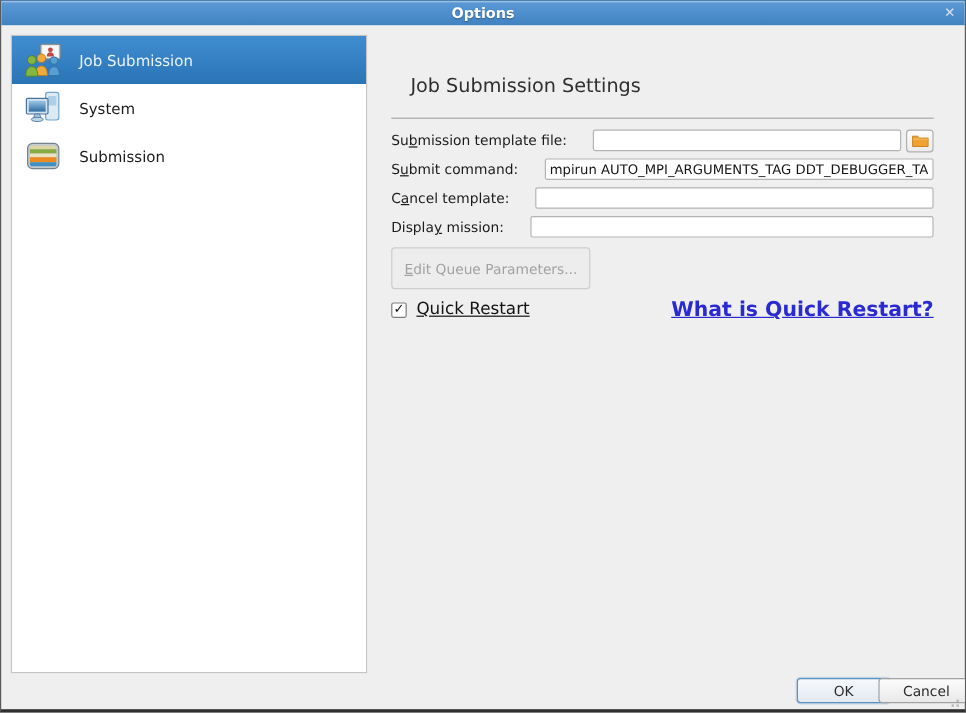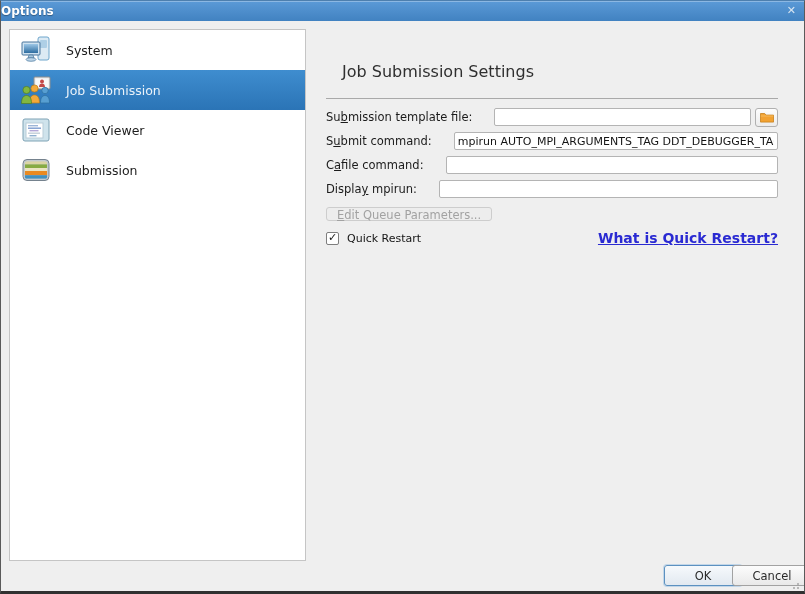--- a/index.html
+++ b/index.html
@@ -12,21 +12,21 @@
     border-top:1px solid #4d7fae; border-bottom:3px solid #303030;
     overflow:hidden;
   }
 
   
   .titlebar {
     height:20px; background:linear-gradient(#5b9ad7,#4182c1);
     box-shadow:inset 0 1px 0 rgba(255,255,255,.3); position:relative;
   }
   .title {
-    position:absolute; left:0; right:0; top:0; line-height:20px; 
+    position:absolute; left:0; right:0; top:0; line-height:20px; text-align:center;
     font-size:12px; font-weight:700; color:#ffffff; text-shadow:0 1px 1px rgba(0,0,0,.35);
   }
   .close {
     position:absolute; right:8px; top:0; line-height:20px;
     font-size:11px; font-weight:700; color:#d9e6f2; cursor:pointer;
   }
 
   
   .sidebar {
     position:absolute; left:8px; top:28px; width:297px; height:532px;
@@ -52,34 +52,34 @@
     font-size:11px; color:#141414; background:#ffffff; outline:none;
   }
   .browse {
     width:23px; height:19px; margin-left:4px; padding:0; flex:none;
     border:1px solid #b0b0b0; border-radius:3px;
     background:linear-gradient(#fdfdfd,#ececec);
     display:flex; align-items:center; justify-content:center; cursor:pointer;
   }
 
   .editq {
-    margin:2px 0 7px 0; height:14px; padding:0 10px; font-size:11.5px;
+    margin:2px 0 7px 0; height:35px; padding:0 10px; font-size:11.5px;
     font-family:"DejaVu Sans","Liberation Sans",sans-serif;
     color:#a2a2a2; background:#ededed; border:1px solid #cdcdcd; border-radius:3px;
   }
   .editq u { text-decoration:underline; }
 
   .qr-row { display:flex; align-items:center; height:16px; margin-top:2px; }
   .checkbox {
     width:13px; height:13px; border:1px solid #7e7e7e; border-radius:2px; background:#ffffff;
     display:flex; align-items:center; justify-content:center; cursor:pointer; flex:none;
   }
   .check { font-size:11px; font-weight:700; color:#141414; line-height:1; margin-top:-1px; }
-  .qr-label { margin-left:8px; font-size:11px; color:#141414; }
-  .qlink { margin-left:auto; font-size:14px; font-weight:700; color:#2a2ad2; text-decoration:underline; cursor:pointer; }
+  .qr-label { margin-left:8px; font-size:14px; color:#141414;text-decoration:underline; }
+  .qlink { margin-left:auto; font-size:17px; font-weight:700; color:#2a2ad2; text-decoration:underline; cursor:pointer; }
 
   
   .btn {
     position:absolute; height:21px; padding:0; text-align:center;
     font-family:"DejaVu Sans","Liberation Sans",sans-serif; font-size:11.5px; color:#2b2b2b;
     border:1px solid #a2a2a2; border-radius:3px;
     background:linear-gradient(#fcfcfc,#e9e9e9); cursor:pointer;
   }
   .help-btn   { left:10px;  top:592px; width:63px; }
   .ok-btn     { left:663px; top:564px; width:78px; border-color:#5c91c0;
@@ -95,20 +95,38 @@
 <body>
 
 <div class="window">
 
   <div class="titlebar">
     <span class="title">Options</span>
     <span class="close">✕</span>
   </div>
 
   <div class="sidebar">
+
+    <div class="side-item selected">
+      <span class="icon">
+        <svg width="32" height="32" viewBox="0 0 32 32">
+          <rect x="14" y="3" width="16" height="12" rx="1" fill="#e9e9e9" stroke="#8f8f8f"></rect>
+          <rect x="15.5" y="4.5" width="13" height="9" fill="#f8f8f8"></rect>
+          <circle cx="22" cy="7.5" r="2" fill="#c24848"></circle>
+          <path d="M19 13 c0-2.5 1.3-3.5 3-3.5 s3 1 3 3.5 z" fill="#c24848"></path>
+          <circle cx="25" cy="16.5" r="3.2" fill="#579fd2" stroke="#2d6f9f" stroke-width="0.7"></circle>
+          <path d="M20.5 29 c0-5.5 2-7.5 4.5-7.5 s4.5 2 4.5 7.5 z" fill="#579fd2" stroke="#2d6f9f" stroke-width="0.7"></path>
+          <circle cx="14.5" cy="14.5" r="3.6" fill="#f2a93b" stroke="#b87b14" stroke-width="0.7"></circle>
+          <path d="M9.5 29 c0-6 2.2-8 5-8 s5 2 5 8 z" fill="#f2a93b" stroke="#b87b14" stroke-width="0.7"></path>
+          <circle cx="6.5" cy="16" r="3.6" fill="#82b741" stroke="#527d1e" stroke-width="0.7"></circle>
+          <path d="M1.5 29.5 c0-6 2.2-8 5-8 s5 2 5 8 z" fill="#82b741" stroke="#527d1e" stroke-width="0.7"></path>
+        </svg>
+      </span>
+      <span class="side-label">Job Submission</span>
+    </div>
 
     <div class="side-item">
       <span class="icon">
         <svg width="32" height="32" viewBox="0 0 32 32">
           <defs>
               <linearGradient id="g1" x1="0" y1="0" x2="0" y2="1">
             <stop offset="0" stop-color="#9cc6e6"></stop>
                 <stop offset="1" stop-color="#2e6da0"></stop>
           </linearGradient>
             </defs>
@@ -116,52 +134,20 @@
           <rect x="20" y="6" width="7" height="8" rx="1" fill="#aecfe6"></rect>
           <rect x="2" y="8" width="18" height="13" rx="1" fill="#cfe2f0" stroke="#49759c"></rect>
           <rect x="4" y="10" width="14" height="9" fill="url(#g1)"></rect>
           <path d="M9 21 h4 l1 3 h-6 z" fill="#a5c6dd" stroke="#49759c" stroke-width="0.7"></path>
           <ellipse cx="11" cy="25.5" rx="5" ry="1.8" fill="#bcd5e8" stroke="#49759c" stroke-width="0.7"></ellipse>
         </svg>
       </span>
       <span class="side-label">System</span>
     </div>
 
-    <div class="side-item selected">
-      <span class="icon">
-        <svg width="32" height="32" viewBox="0 0 32 32">
-          <rect x="14" y="3" width="16" height="12" rx="1" fill="#e9e9e9" stroke="#8f8f8f"></rect>
-          <rect x="15.5" y="4.5" width="13" height="9" fill="#f8f8f8"></rect>
-          <circle cx="22" cy="7.5" r="2" fill="#c24848"></circle>
-          <path d="M19 13 c0-2.5 1.3-3.5 3-3.5 s3 1 3 3.5 z" fill="#c24848"></path>
-          <circle cx="25" cy="16.5" r="3.2" fill="#579fd2" stroke="#2d6f9f" stroke-width="0.7"></circle>
-          <path d="M20.5 29 c0-5.5 2-7.5 4.5-7.5 s4.5 2 4.5 7.5 z" fill="#579fd2" stroke="#2d6f9f" stroke-width="0.7"></path>
-          <circle cx="14.5" cy="14.5" r="3.6" fill="#f2a93b" stroke="#b87b14" stroke-width="0.7"></circle>
-          <path d="M9.5 29 c0-6 2.2-8 5-8 s5 2 5 8 z" fill="#f2a93b" stroke="#b87b14" stroke-width="0.7"></path>
-          <circle cx="6.5" cy="16" r="3.6" fill="#82b741" stroke="#527d1e" stroke-width="0.7"></circle>
-          <path d="M1.5 29.5 c0-6 2.2-8 5-8 s5 2 5 8 z" fill="#82b741" stroke="#527d1e" stroke-width="0.7"></path>
-        </svg>
-      </span>
-      <span class="side-label">Job Submission</span>
-    </div>
-
-    <div class="side-item">
-      <span class="icon">
-        <svg width="32" height="32" viewBox="0 0 32 32">
-          <rect x="3" y="5" width="26" height="22" rx="2" fill="#cfe3ec" stroke="#7fa3b5"></rect>
-          <rect x="6" y="9" width="17" height="15" fill="#ffffff" stroke="#b9cdd8"></rect>
-          <rect x="8" y="11" width="10" height="1.4" fill="#9db6d8"></rect>
-          <rect x="8" y="13.5" width="13" height="1.4" fill="#7d9ccf"></rect>
-          <rect x="9.5" y="16" width="9" height="1.4" fill="#b4a8d8"></rect>
-          <rect x="8" y="18.5" width="12" height="1.4" fill="#c3cfd9"></rect>
-          <rect x="9.5" y="21" width="7" height="1.4" fill="#8fb0d0"></rect>
-        </svg>
-      </span>
-      <span class="side-label">Code Viewer</span>
-    </div>
 
     <div class="side-item">
       <span class="icon">
         <svg width="32" height="32" viewBox="0 0 32 32">
           <rect x="3" y="5.5" width="26" height="21" rx="4" fill="#c3cad0" stroke="#75828e"></rect>
           <clipPath id="apc">
               <rect x="4.8" y="7.2" width="22.4" height="17.6" rx="2.6"></rect>
             </clipPath>
           <g clip-path="url(#apc)">
             <rect x="4.8" y="7.2" width="22.4" height="3.2" fill="#dcd5a4"></rect>
@@ -191,26 +177,26 @@
       </button>
     </div>
 
     <div class="frow">
       <label class="flabel"><span>S</span><u><span>u</span></u><span>bmit command:</span></label>
       <input class="ftext" type="text" value="mpirun AUTO_MPI_ARGUMENTS_TAG DDT_DEBUGGER_TAG DDT_DEBUGG" style="">
     </div>
 
 
     <div class="frow">
-      <label class="flabel"><span>C</span><u><span>a</span></u><span>file command:</span></label>
+      <label class="flabel"><span>C</span><u><span>a</span></u><span>ncel template:</span></label>
       <input class="ftext" type="text" value="" style="">
     </div>
 
     <div class="frow">
-      <label class="flabel"><span>Displa</span><u><span>y</span></u><span> mpirun:</span></label>
+      <label class="flabel"><span>Displa</span><u><span>y</span></u><span> mission:</span></label>
       <input class="ftext" type="text" value="" style="">
     </div>
 
     <button class="editq" disabled=""><span></span><u><span>E</span></u><span>dit Queue Parameters...</span></button>
 
     <div class="qr-row">
       <span class="checkbox">
           <span class="check">✓</span>
         </span>
       <span class="qr-label">Quick Restart</span>

